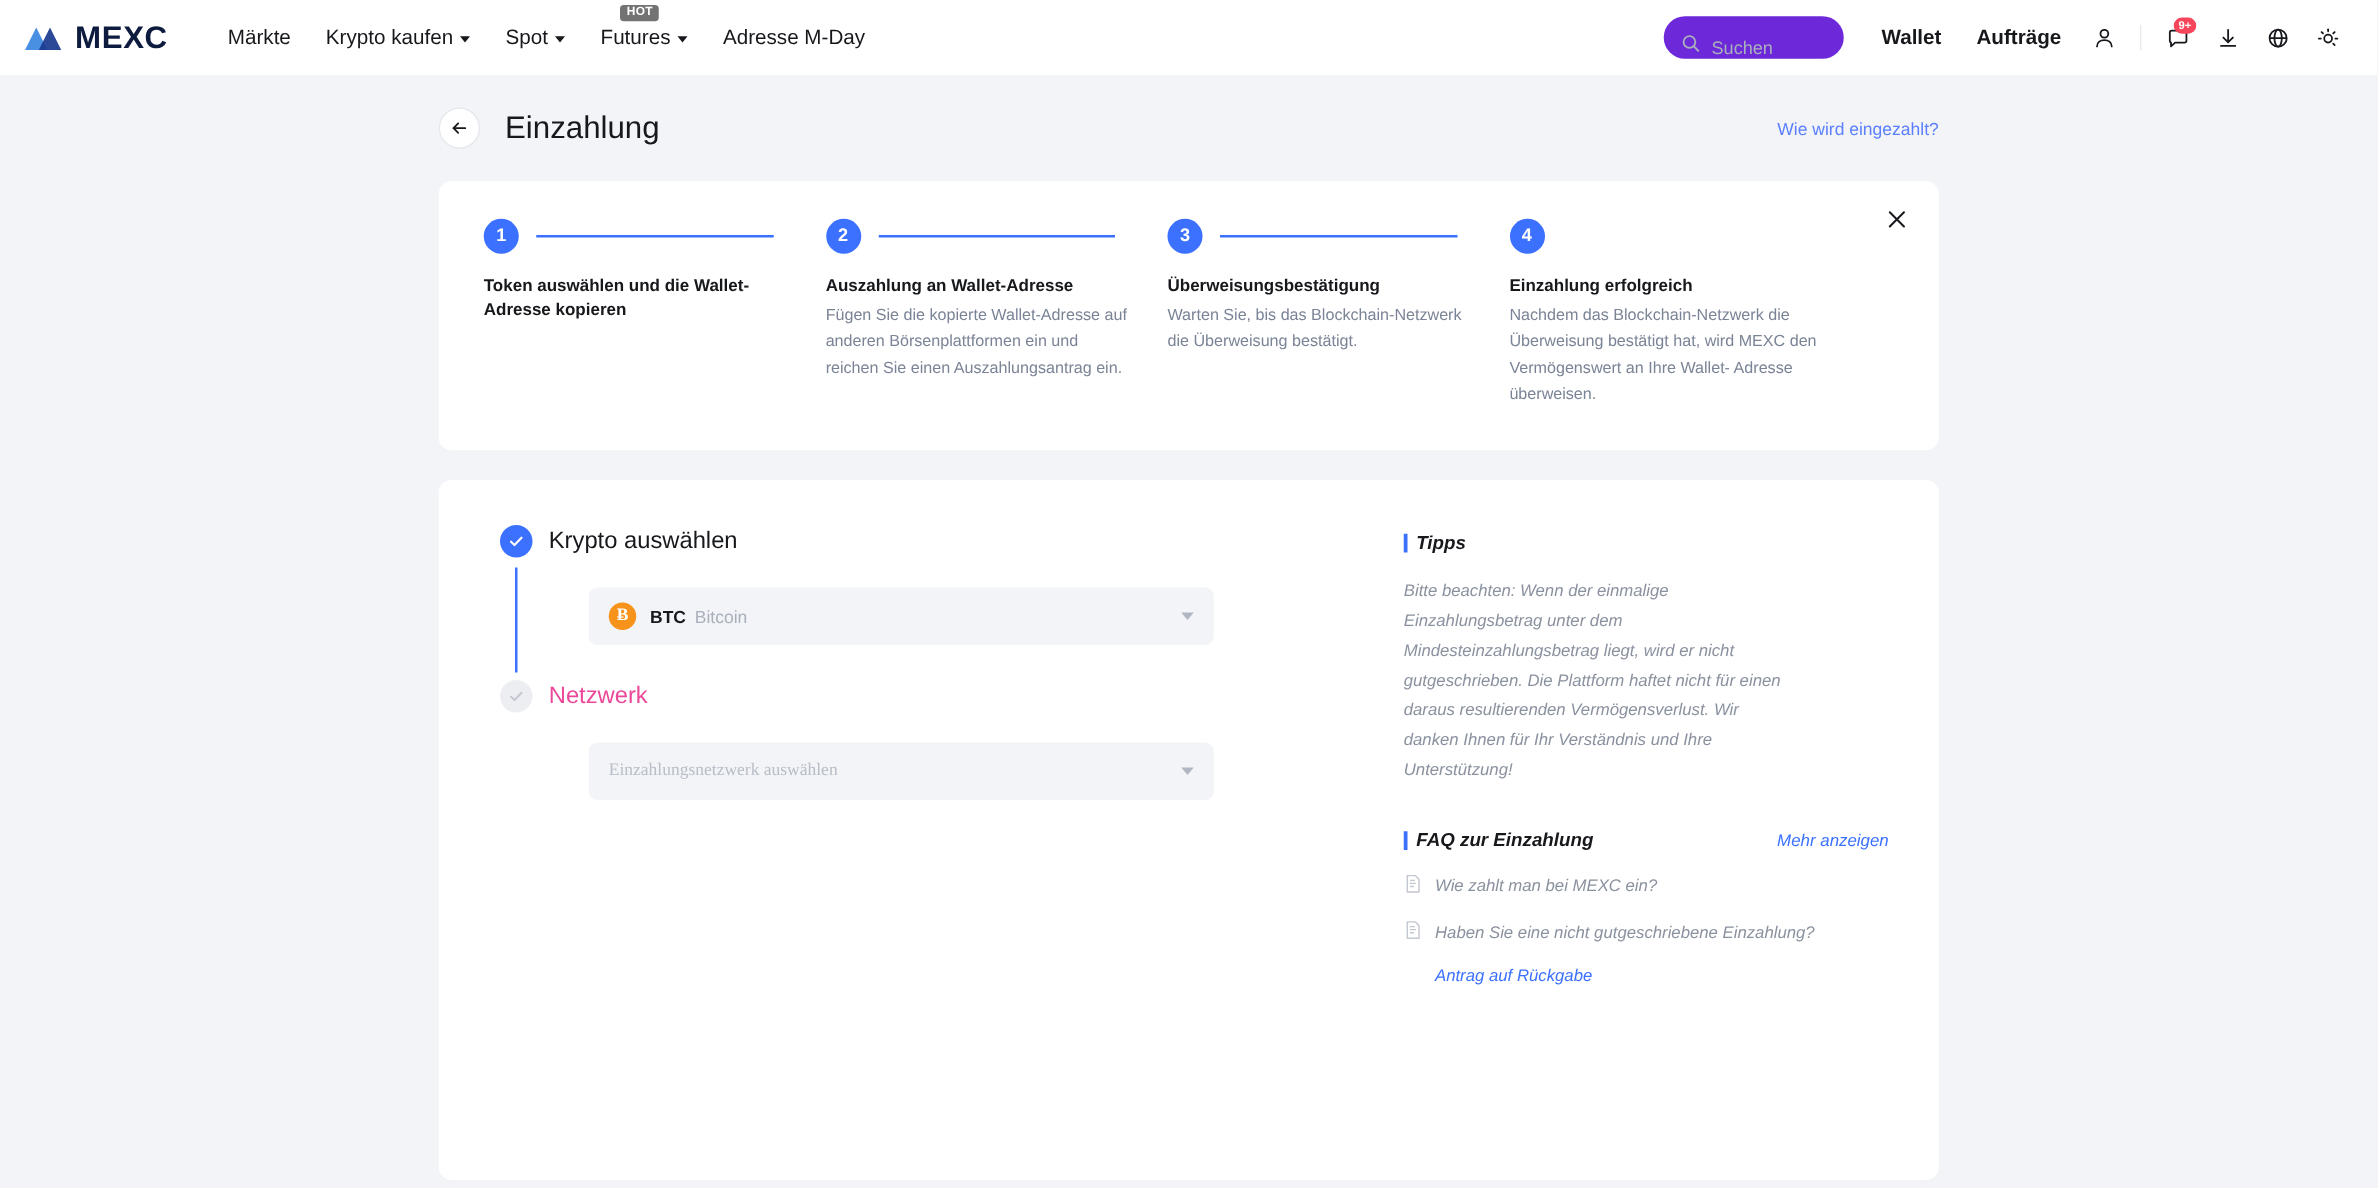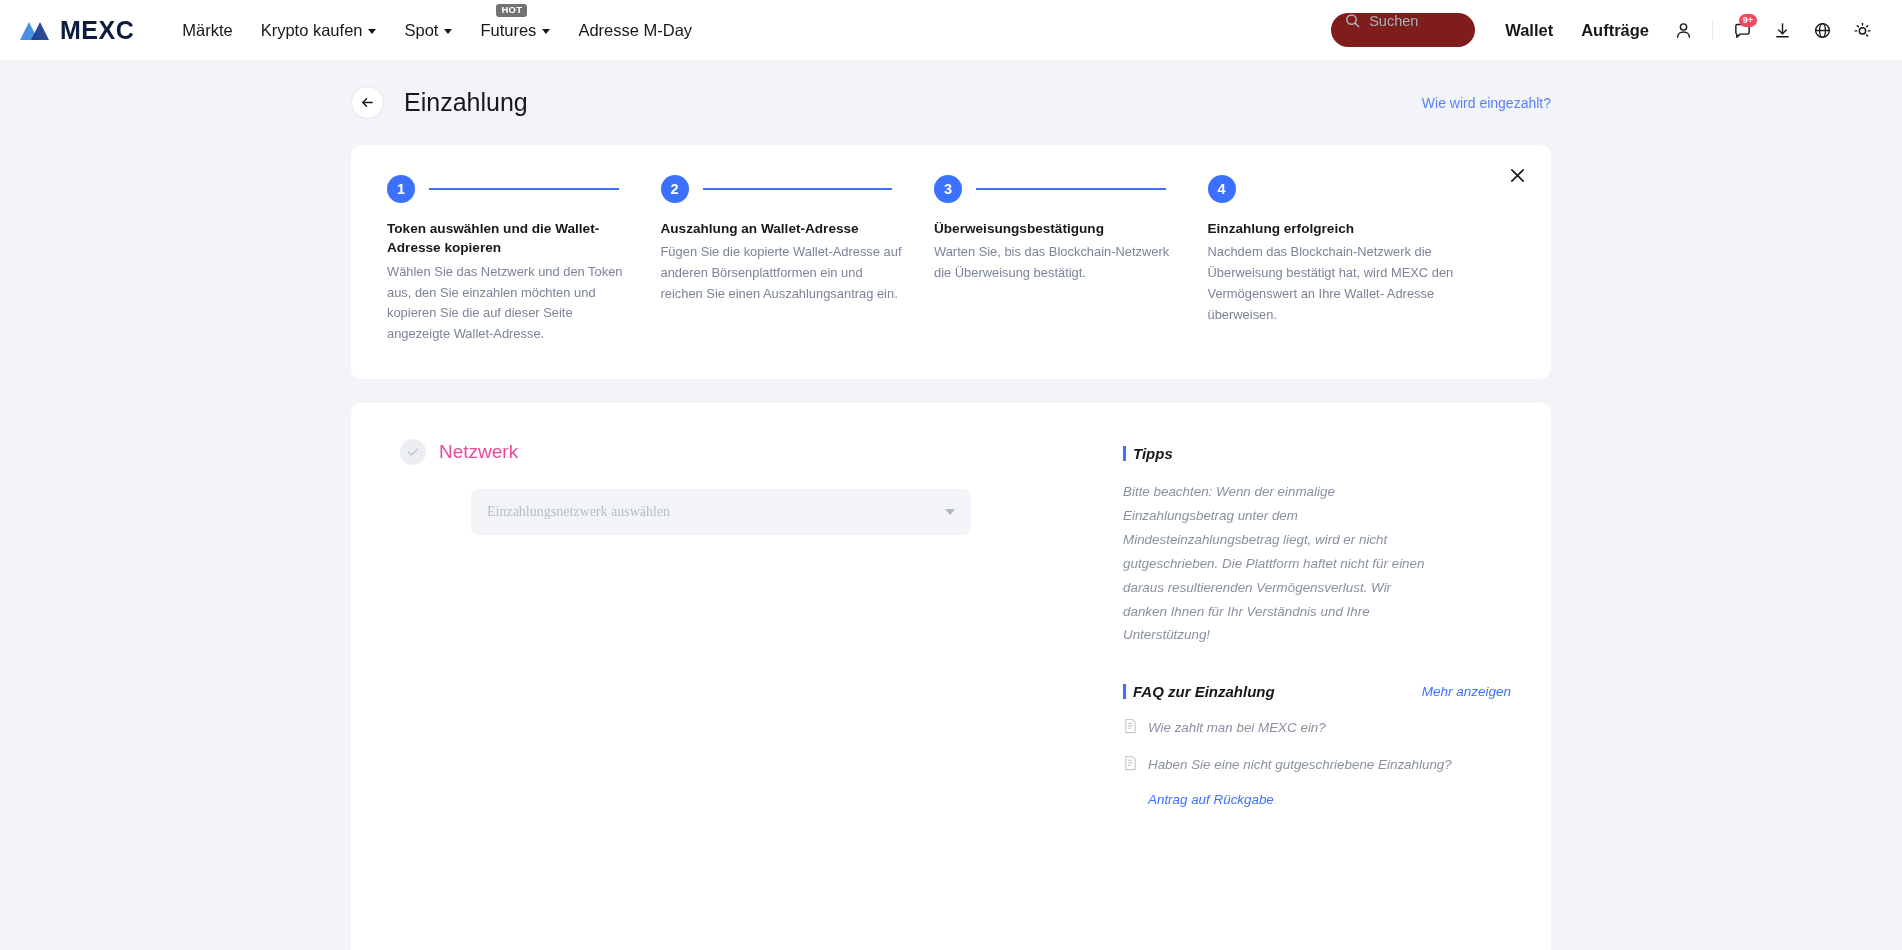--- a/index.html
+++ b/index.html
@@ -60,23 +60,23 @@
   }
 
   .header-right {
     margin-left: auto;
     display: flex;
     align-items: center;
     gap: 4px;
   }
   .search-box {
     display: flex;
-    align-items: flex-start;
+    align-items: flex-end;
     gap: 9px;
-    background: #7f1d1d;
+    background: #6d28d9;
     border-radius: 20px;
     height: 34px;
     width: 144px;
     padding: 0 14px;
     cursor: text;
     margin-right: 14px;
   }
   .search-box .ph { color: #a9b0bb; font-size: 14.5px; }
   .hdr-link {
     font-size: 16.5px;
@@ -422,21 +422,20 @@
         <line x1="15" y1="3" x2="3" y2="15"></line>
     </svg>
   </div>
 
   <div class="step">
     <div class="step-top">
       <div class="step-num">1</div>
       <div class="step-line"></div>
     </div>
     <div class="step-title">Token auswählen und die Wallet-Adresse kopieren</div>
-    <div class="step-desc">Wählen Sie das Netzwerk und den Token aus, den Sie einzahlen möchten und kopieren Sie die auf dieser Seite angezeigte Wallet-Adresse.</div>
   </div>
 
   <div class="step">
     <div class="step-top">
       <div class="step-num">2</div>
       <div class="step-line"></div>
     </div>
     <div class="step-title">Auszahlung an Wallet-Adresse</div>
     <div class="step-desc">Fügen Sie die kopierte Wallet-Adresse auf anderen Börsenplattformen ein und reichen Sie einen Auszahlungsantrag ein.</div>
   </div>
@@ -456,20 +455,39 @@
     </div>
     <div class="step-title">Einzahlung erfolgreich</div>
     <div class="step-desc">Nachdem das Blockchain-Netzwerk die Überweisung bestätigt hat, wird MEXC den Vermögenswert an Ihre Wallet- Adresse überweisen.</div>
   </div>
 </div>
 
 <div class="main-card">
 
   <div class="left-col">
 
+    <div class="form-step">
+      <div class="rail">
+        <div class="check-circle active">
+          <svg width="14" height="14" viewBox="0 0 16 16" fill="none" stroke="#ffffff" stroke-width="2" stroke-linecap="round" stroke-linejoin="round">
+            <polyline points="3.2,8.4 6.4,11.4 12.8,4.8"></polyline>
+          </svg>
+        </div>
+        <div class="rail-line"></div>
+      </div>
+      <div class="field-col">
+        <div class="field-label">Krypto auswählen</div>
+        <div class="select">
+          <span class="coin-icon">Ƀ</span>
+          <span class="coin-sym">BTC</span>
+          <span class="coin-name">Bitcoin</span>
+          <i class="sel-caret"></i>
+        </div>
+      </div>
+    </div>
 
     <div class="form-step">
       <div class="rail">
         <div class="check-circle inactive">
           <svg width="14" height="14" viewBox="0 0 16 16" fill="none" stroke="#c2c7d0" stroke-width="1.8" stroke-linecap="round" stroke-linejoin="round">
             <polyline points="3.2,8.4 6.4,11.4 12.8,4.8"></polyline>
           </svg>
         </div>
         <div class="rail-line blank"></div>
       </div>

